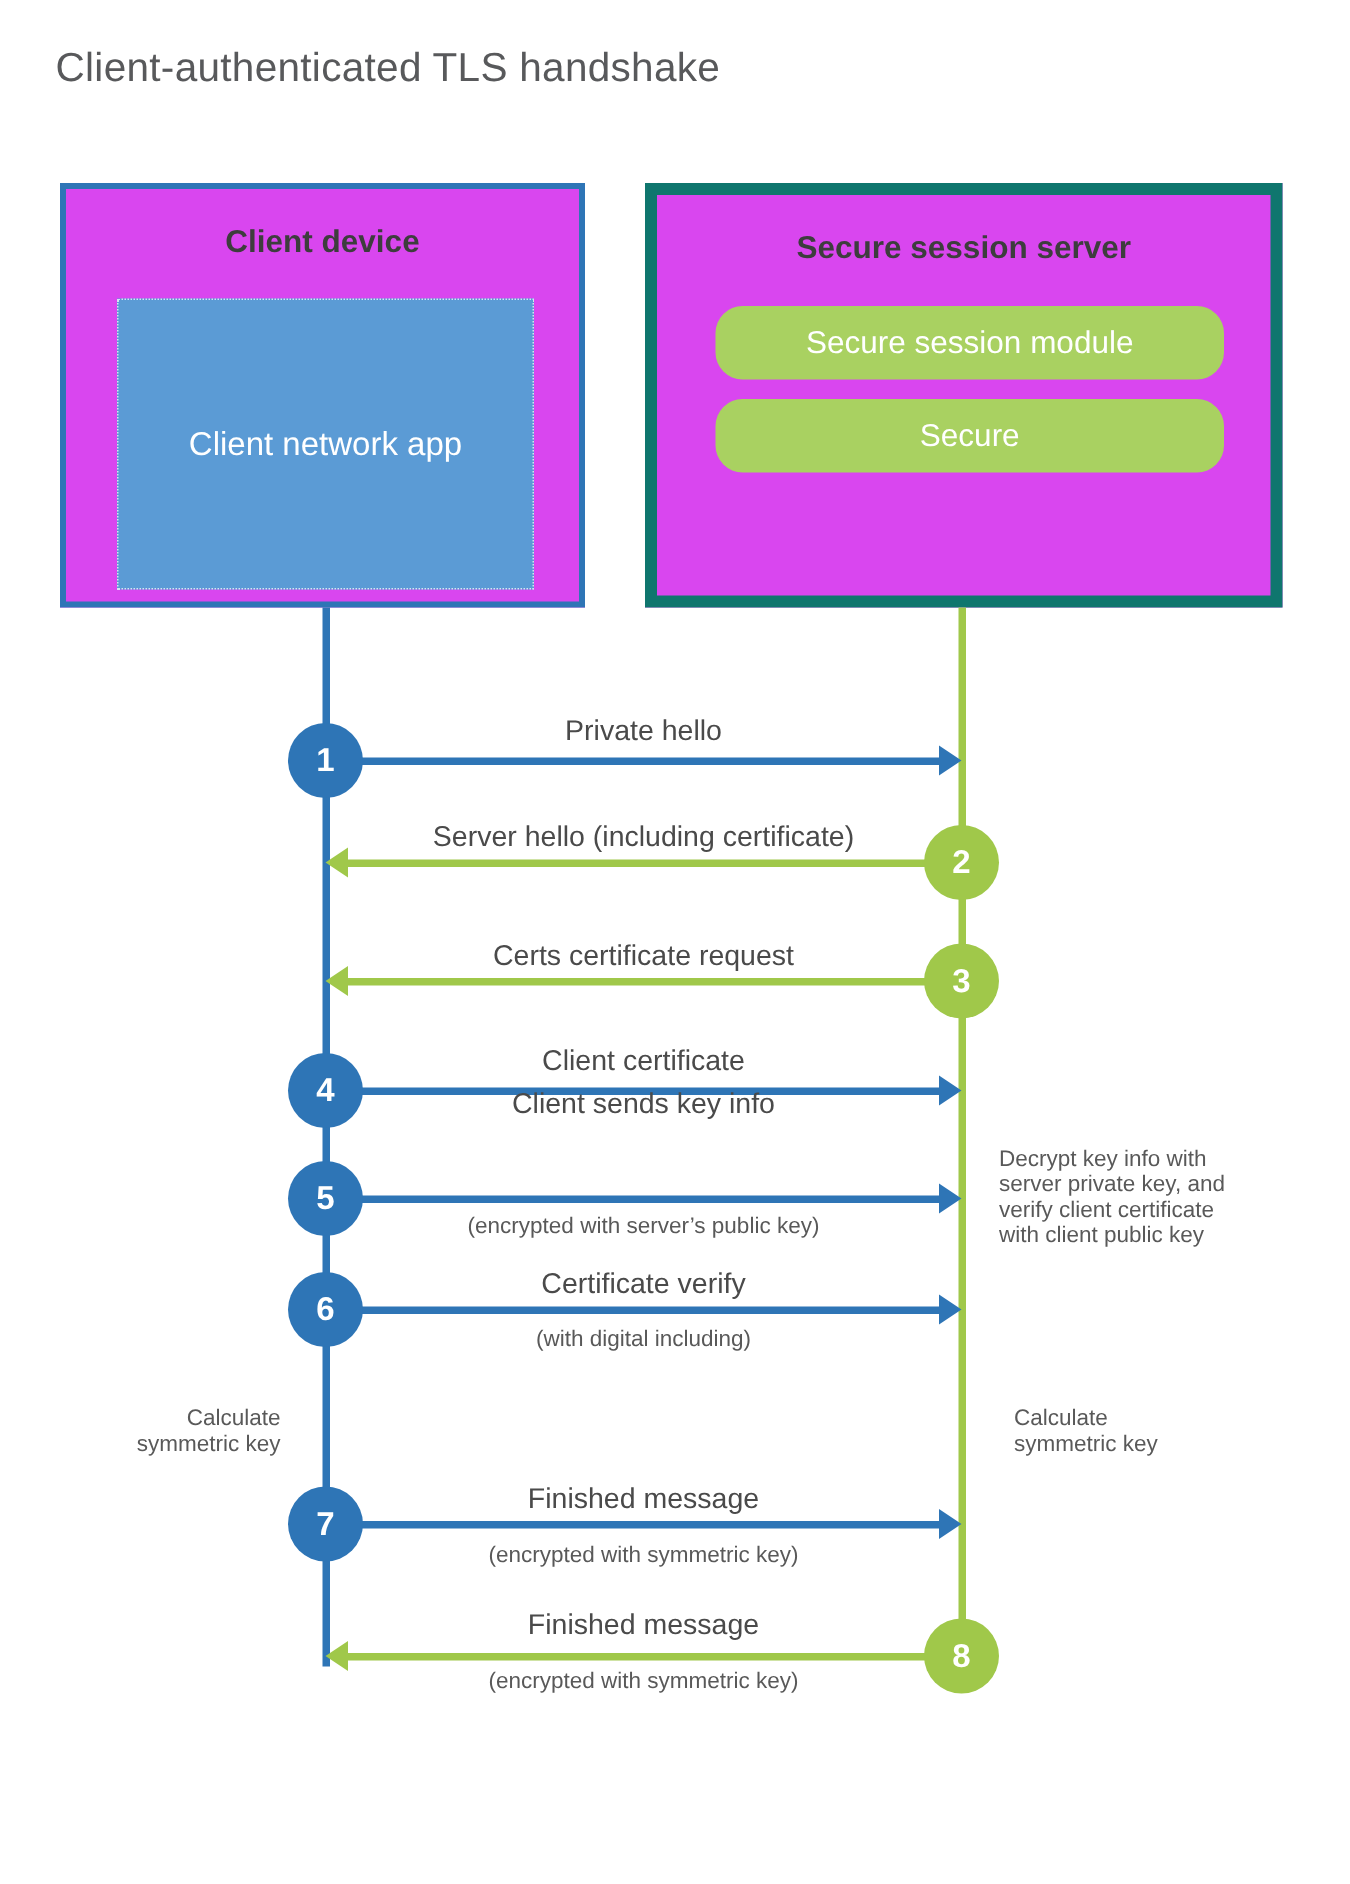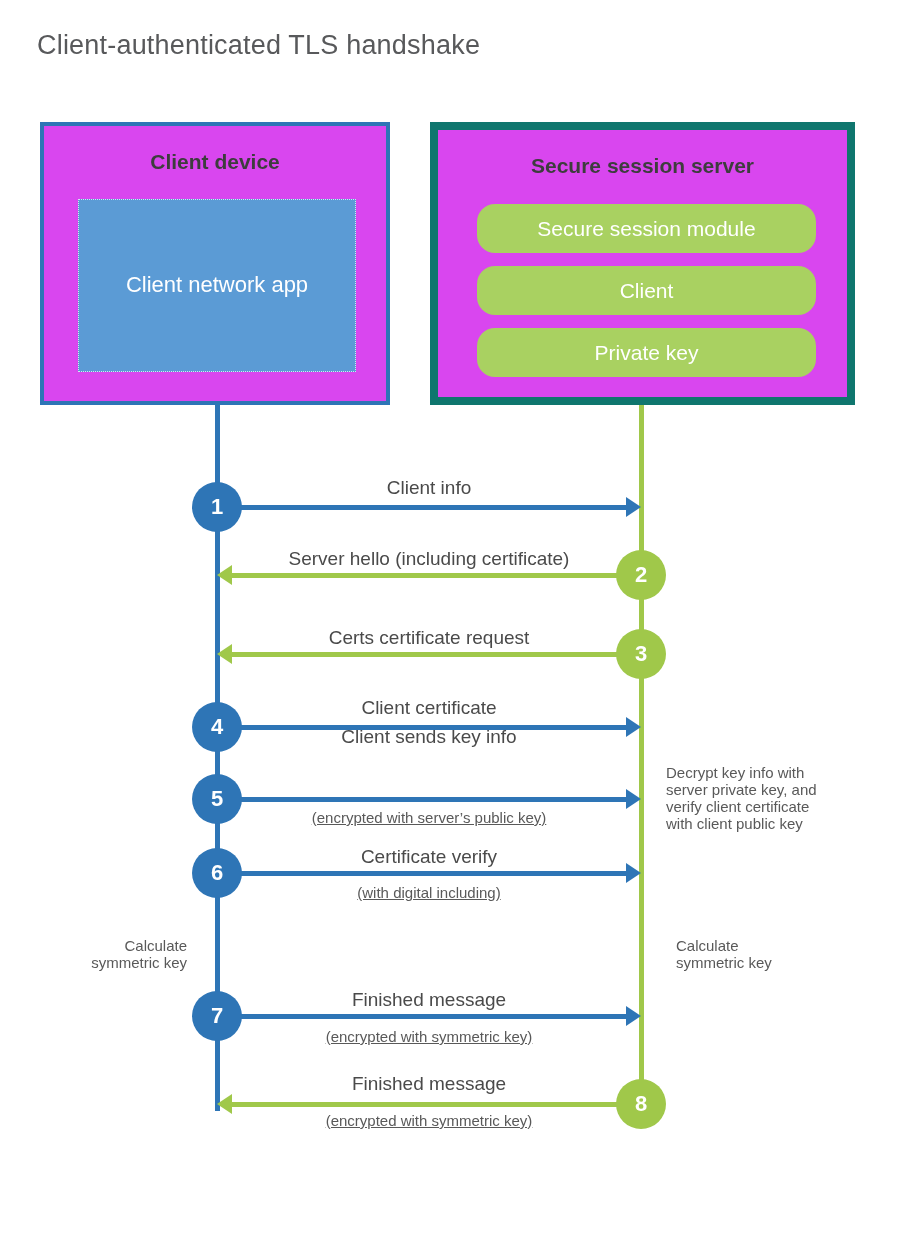--- a/index.html
+++ b/index.html
@@ -14,21 +14,21 @@
   }
   
   .actor-box{position:absolute;top:122px;height:283px;background:#d946ef;box-sizing:border-box;}
   .client-box{left:40px;width:350px;border:4px solid #2e75b6;}
   .server-box{left:430px;width:425px;border:8px solid #0f766e;}
   .actor-title{
     position:absolute;left:0;right:0;top:24px;text-align:center;
     font-size:21px;font-weight:bold;color:#3d3d3d;
   }
   .client-app{
-    position:absolute;left:34px;top:73px;width:278px;height:173px;
+    position:absolute;left:34px;top:73px;width:278px;height:194px;
     background:#5b9bd5;border:1px dotted #d4e4f3;box-sizing:border-box;
     display:flex;align-items:center;justify-content:center;text-align:center;
     color:#ffffff;font-size:22px;line-height:1.3;padding:0 40px;
   }
   .server-modules{position:absolute;left:39px;top:74px;width:339px;}
   .server-bar{
     width:100%;height:49px;margin-bottom:13px;background:#a9d161;
     display:flex;align-items:center;justify-content:center;
     color:#ffffff;font-size:21px;border-radius:18px;
   }
@@ -36,21 +36,21 @@
   .lifeline{position:absolute;top:405px;width:5px;}
   .lifeline.blue{left:215px;height:706px;background:#2e75b6;}
   .lifeline.green{left:639px;height:699px;background:#a0c84a;}
   
   .msg-label{
     position:absolute;left:229px;width:400px;text-align:center;
     font-size:19px;color:#4a4a4a;
   }
   .msg-sub{
     position:absolute;left:229px;width:400px;text-align:center;
-    font-size:15px;color:#595959;text-decoration:underline;
+    font-size:15px;color:#595959;
   }
   .arrow-line{position:absolute;height:5px;}
   .arrow-line.blue{background:#2e75b6;left:217px;width:410px;}
   .arrow-line.green{background:#a0c84a;left:232px;width:409px;}
   .arrow-head{position:absolute;width:0;height:0;border-top:10px solid transparent;border-bottom:10px solid transparent;}
   .arrow-head.right{border-left:15px solid #2e75b6;left:626px;}
   .arrow-head.left{border-right:15px solid #a0c84a;left:217px;}
   .num-circle{
     position:absolute;width:50px;height:50px;border-radius:50%;
     display:flex;align-items:center;justify-content:center;
@@ -115,33 +115,30 @@
     </div>
   </div>
 
   <div class="actor-box server-box">
     <div class="actor-title">Secure session server</div>
     <div class="server-modules">
       <div class="server-bar">
         <span>Secure session module</span>
       </div>
       <div class="server-bar">
-        <span>Client</span>
-      </div>
-      <div class="server-bar">
-        <span>Private key</span>
+        <span>Secure</span>
       </div>
     </div>
   </div>
 
   <div class="lifeline blue"></div>
   <div class="lifeline green"></div>
 
   <div class="y1">
-    <div class="msg-label">Client info</div>
+    <div class="msg-label">Private hello</div>
     <div class="arrow-line blue"></div>
     <div class="arrow-head right"></div>
     <div class="num-circle blue">1</div>
   </div>
 
   <div class="y2">
     <div class="msg-label">Server hello (including certificate)</div>
     <div class="arrow-line green"></div>
     <div class="arrow-head left"></div>
     <div class="num-circle green">2</div>

